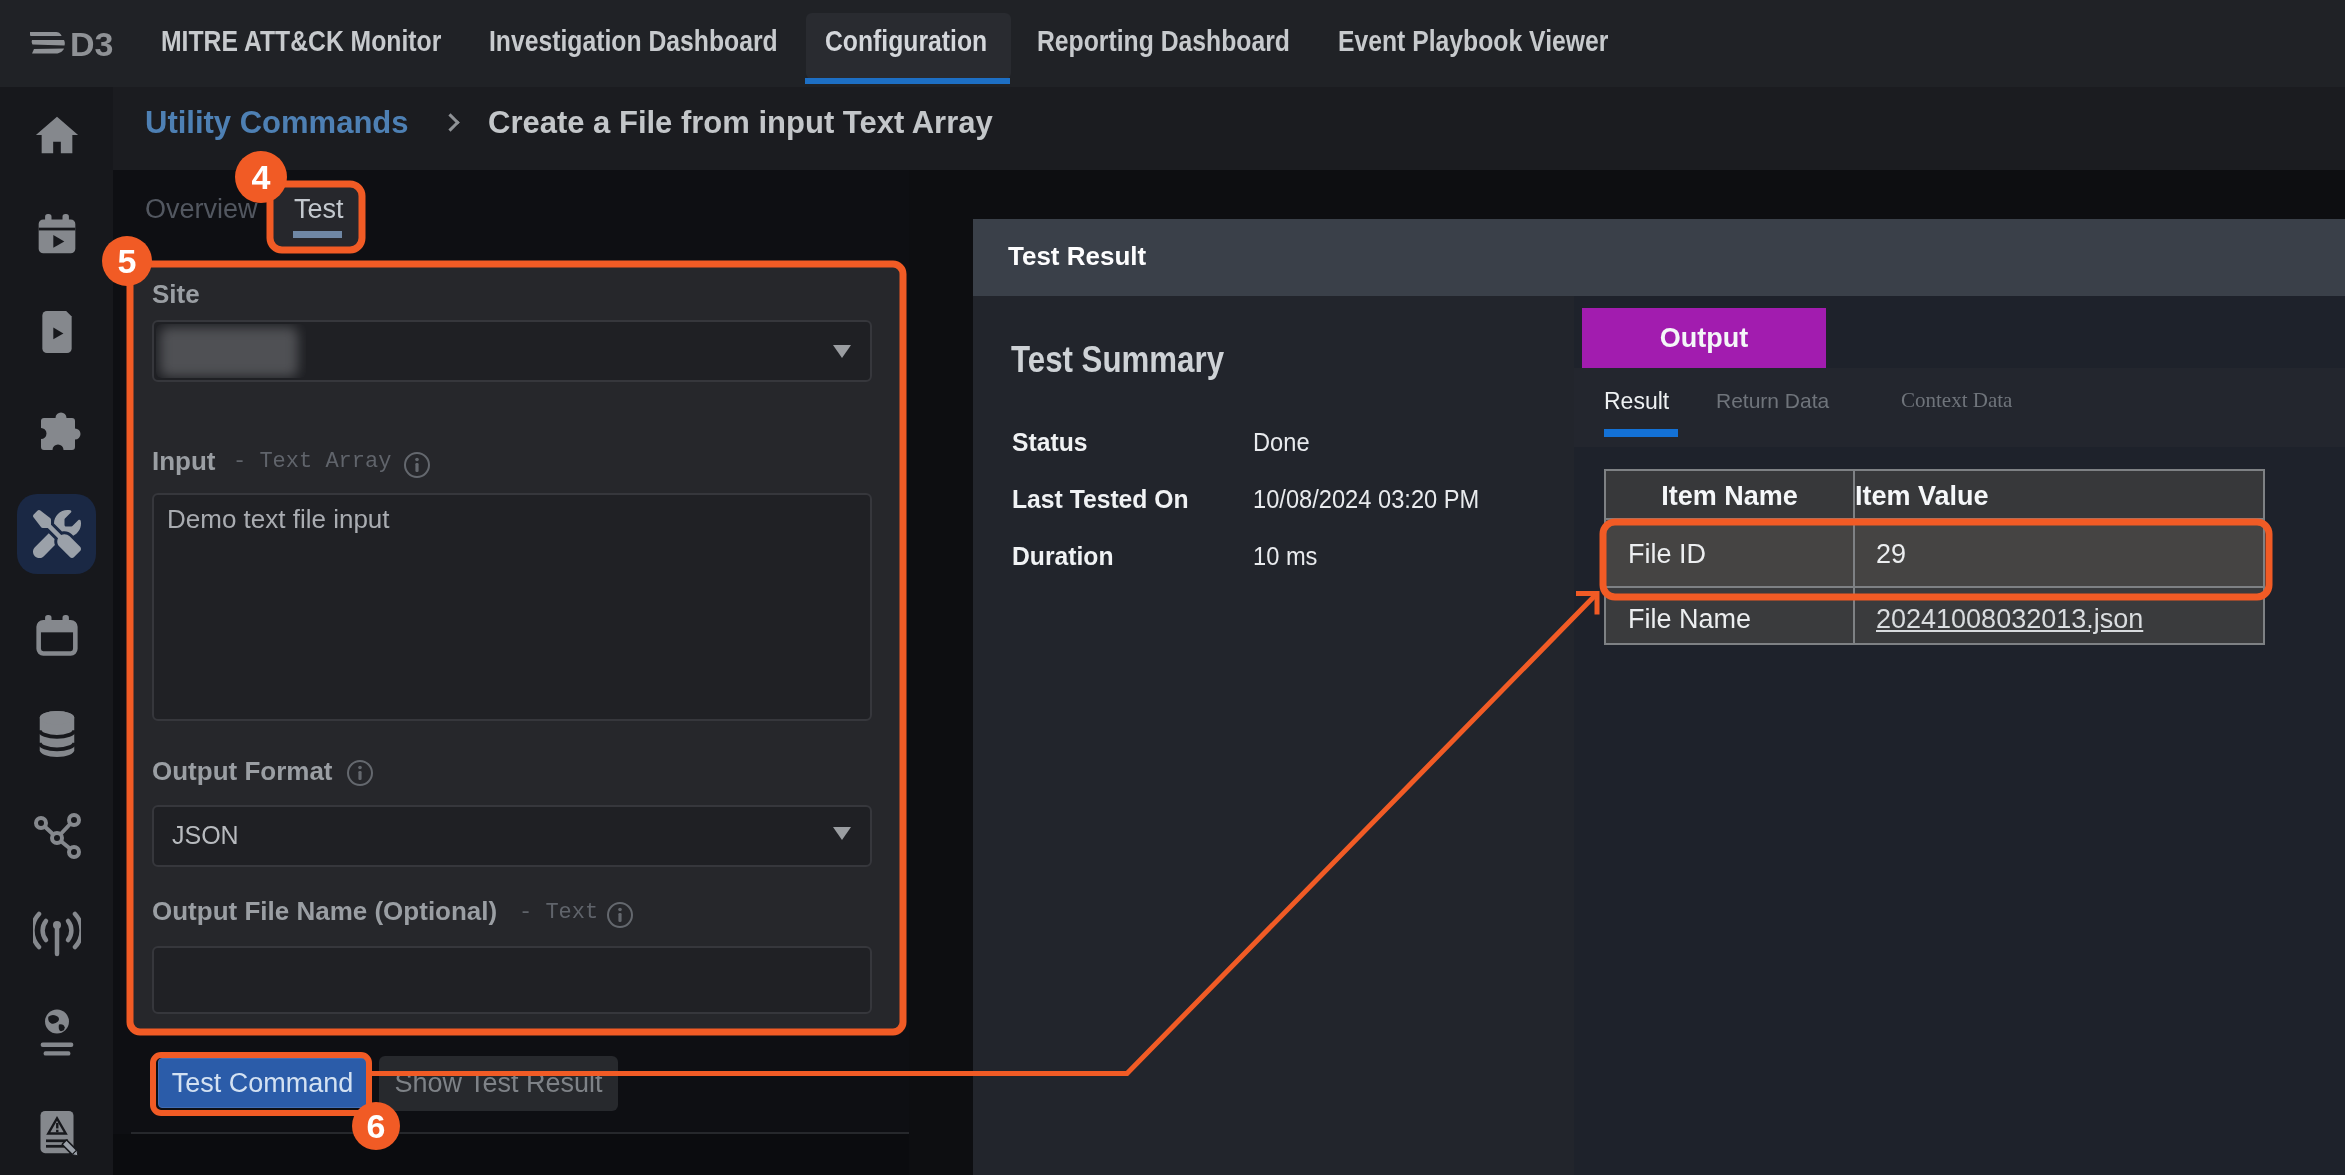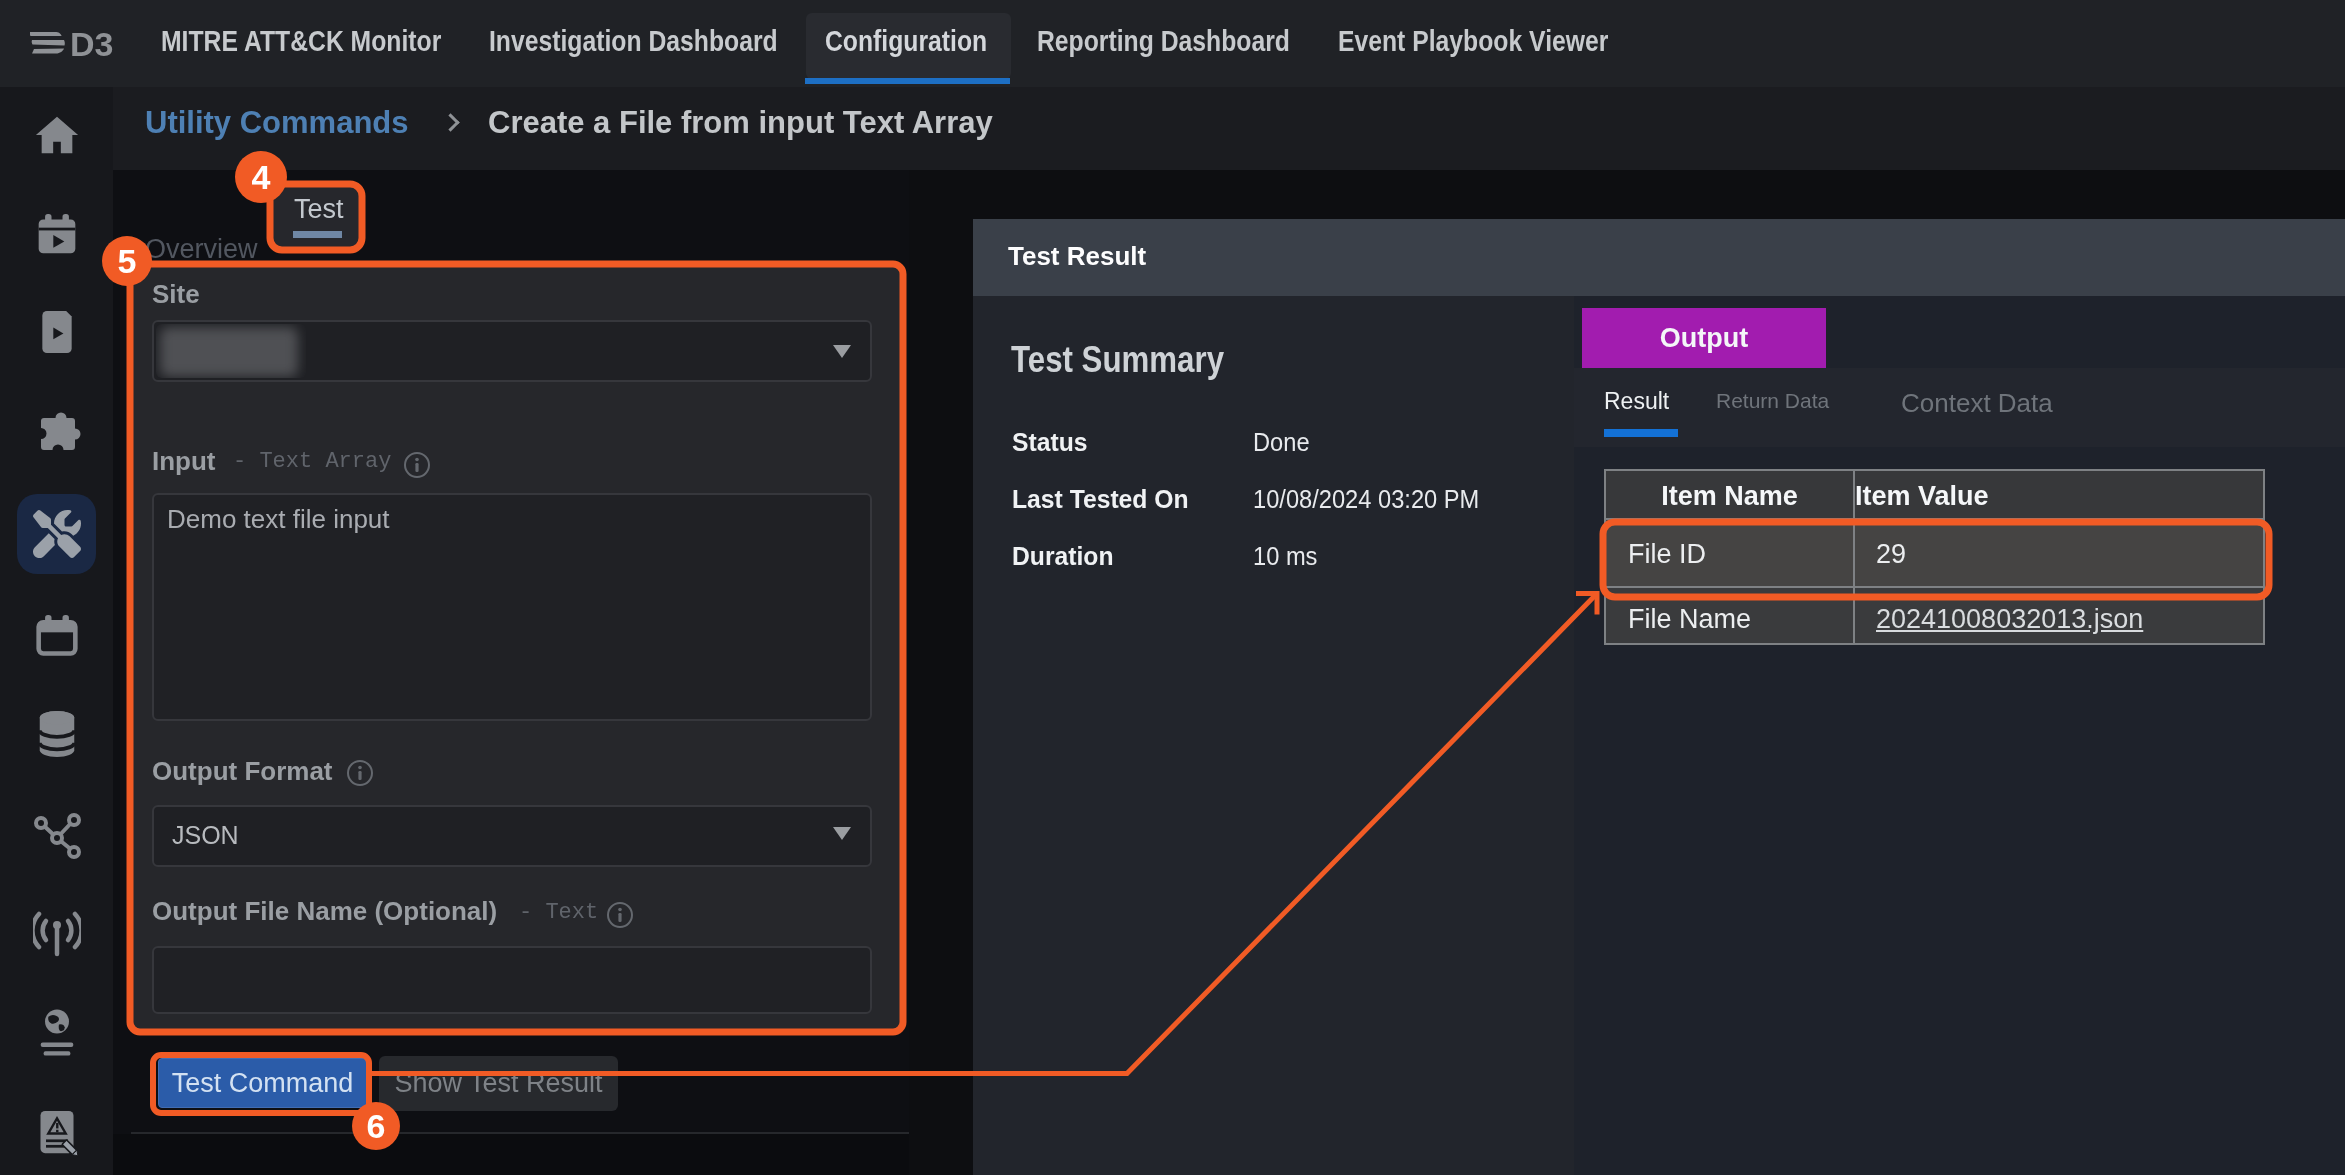--- a/index.html
+++ b/index.html
@@ -121,21 +121,21 @@
       <rect x="29" y="39.5" width="16" height="7" rx="1" fill="#9ba1a9" stroke="#17181c" stroke-width="1.8"></rect>
       <path d="M45 39.5 L50 43 L45 46.5 Z" fill="#9ba1a9" stroke="#17181c" stroke-width="1"></path>
     </g>
   </svg>
 
   <div class="abs" style="left:113px;top:170px;width:796px;height:1005px;background:#0e0f13;"></div>
   <div class="abs" style="left:113px;top:1134px;width:796px;height:41px;background:#0b0c0f;"></div>
   <div class="abs" style="left:131px;top:1132px;width:778px;height:2px;background:#26282c;"></div>
 
   <div class="abs" style="left:271px;top:185px;width:91px;height:65px;background:#26272c;border-radius:8px;"></div>
-  <div class="abs" style="left:145px;top:196px;font-size:27px;color:#525760;line-height:1;margin-top:40px;">Overview</div>
+  <div class="abs" style="left:145px;top:196px;font-size:27px;color:#525760;line-height:1;">Overview</div>
   <div class="abs" style="left:294px;top:196px;font-size:27px;color:#c3c8ce;line-height:1;">Test</div>
   <div class="abs" style="left:293px;top:231px;width:49px;height:7px;background:#6f87a5;"></div>
 
   <div class="abs" style="left:127px;top:264px;width:776px;height:768px;background:#26272b;border-radius:8px;"></div>
 
   <div class="abs" style="left:152px;top:281px;font-size:26px;font-weight:bold;color:#9a9ea3;line-height:1;">Site</div>
   <div class="abs" style="left:152px;top:320px;width:720px;height:62px;background:#1f2024;border:2px solid #36373c;border-radius:6px;"></div>
   <div class="abs" style="left:156px;top:324px;width:150px;height:54px;overflow:hidden;border-radius:6px;">
       <div style="position:absolute;left:4px;top:3px;width:138px;height:50px;background:#4f5054;border-radius:8px;filter:blur(6px);"></div>
     </div>
@@ -175,21 +175,21 @@
 
   <div class="abs" style="left:973px;top:219px;width:1372px;height:77px;background:#3a4049;"></div>
   <div class="abs" style="left:1008px;top:243px;font-size:26px;font-weight:bold;color:#fdfdfe;line-height:1;">Test Result</div>
   <div class="abs" style="left:973px;top:296px;width:1372px;height:879px;background:#22252c;"></div>
   <div class="abs" style="left:1574px;top:296px;width:771px;height:879px;background:#1e222b;"></div>
   <div class="abs" style="left:1582px;top:308px;width:244px;height:60px;background:#a21caf;display:flex;align-items:center;justify-content:center;font-size:27px;font-weight:bold;color:#f4f6f8;">Output</div>
   <div class="abs" style="left:1574px;top:368px;width:771px;height:79px;background:#23262e;"></div>
   <div class="abs" style="left:1604px;top:390px;font-size:23px;color:#eef1f3;line-height:1;">Result</div>
   <div class="abs" style="left:1604px;top:429px;width:74px;height:8px;background:#1371d6;"></div>
   <div class="abs" style="left:1716px;top:390px;font-size:21px;color:#6f747b;line-height:1;">Return Data</div>
-  <div class="abs" style="left:1901px;top:390px;font-size:26px;color:#6f747b;line-height:1;">Context Data</div>
+  <div class="abs" style="left:1901px;top:390px;font-size:21px;color:#6f747b;line-height:1;font-family:Liberation Serif, serif;">Context Data</div>
 
   <div class="abs" style="left:1011px;top:342px;font-size:36px;font-weight:bold;color:#ced2d6;line-height:1;transform:scaleX(0.868);transform-origin:0 0;">Test Summary</div>
   <div class="abs" style="left:1012px;top:429px;font-size:26px;font-weight:bold;color:#f0f2f4;line-height:1;transform:scaleX(0.95);transform-origin:0 0;">Status</div>
   <div class="abs" style="left:1253px;top:429px;font-size:26px;color:#e8eaed;line-height:1;transform:scaleX(0.91);transform-origin:0 0;">Done</div>
   <div class="abs" style="left:1012px;top:486px;font-size:26px;font-weight:bold;color:#f0f2f4;line-height:1;transform:scaleX(0.95);transform-origin:0 0;">Last Tested On</div>
   <div class="abs" style="left:1253px;top:486px;font-size:26px;color:#e8eaed;line-height:1;transform:scaleX(0.91);transform-origin:0 0;">10/08/2024 03:20 PM</div>
   <div class="abs" style="left:1012px;top:543px;font-size:26px;font-weight:bold;color:#f0f2f4;line-height:1;transform:scaleX(0.95);transform-origin:0 0;">Duration</div>
   <div class="abs" style="left:1253px;top:543px;font-size:26px;color:#e8eaed;line-height:1;transform:scaleX(0.91);transform-origin:0 0;">10 ms</div>
 
   <div class="abs" style="left:1604px;top:469px;width:661px;height:176px;border:2px solid #7e8184;">

